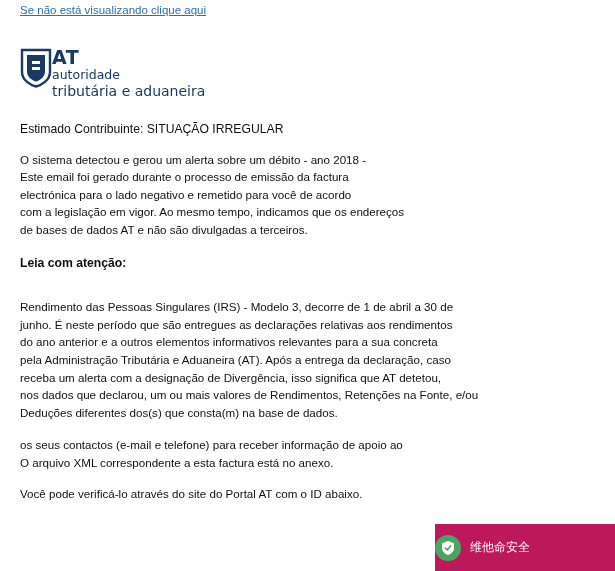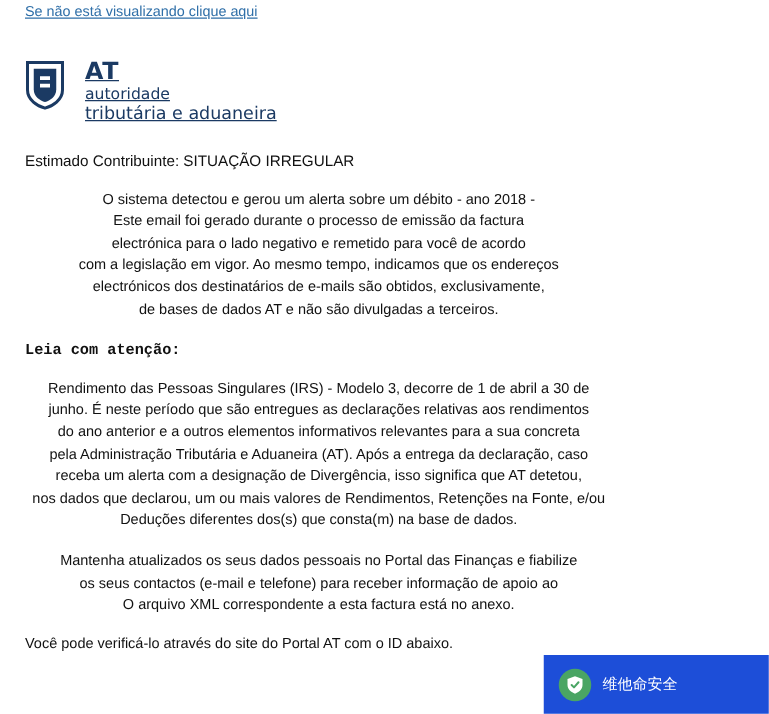--- a/index.html
+++ b/index.html
@@ -35,25 +35,24 @@
   }
   .shield {
     width: 32px;
     height: 40px;
     position: relative;
     flex: 0 0 auto;
   }
   .shield svg { display: block; }
 
   .logo-text {
-    margin-left: 16px;
+    margin-left: 0;
     line-height: 1.18;
     color: #1b3a63;
     font-family: "DejaVu Sans", sans-serif;
-    text-decoration: underline;
   }
   .logo-at {
     font-size: 19px;
     font-weight: bold;
     letter-spacing: 0.5px;
     color: #1b3a63;
     display: block;
     line-height: 1.05;
   }
   .logo-l2 {
@@ -80,43 +79,40 @@
   .bold-head {
     font-weight: normal;
     font-size: 12.2px;
     margin: 0 0 12px 0;
   }
   p.para {
     margin: 0 0 13px 0;
   }
   p.tight {
     margin: 0;
-    text-align: center;
   }
   .section-head {
     font-weight: bold;
     font-size: 12.2px;
-    margin: 4px 0 12px 0;
-    font-family: Liberation Mono, monospace;
+    margin: 4px 0 26px 0;
   }
   .block-gap {
     margin-bottom: 15px;
   }
 
   
   .badge {
     position: absolute;
     right: 0;
     bottom: 0;
     width: 180px;
     height: 47px;
-    background: #1d4ed8;
+    background: #be185d;
     display: flex;
     align-items: center;
-    padding-left: 12px;
     box-sizing: border-box;
   }
   .badge-logo {
     width: 26px;
     height: 26px;
     border-radius: 50%;
     background: #4aa564;
     flex: 0 0 auto;
     position: relative;
     display: flex;
@@ -155,38 +151,36 @@
 
 <div class="content">
 
   <div class="bold-head">Estimado Contribuinte: SITUAÇÃO IRREGULAR</div>
 
   <div class="block-gap">
     <p class="tight">O sistema detectou e gerou um alerta sobre um débito - ano 2018 -</p>
     <p class="tight">Este email foi gerado durante o processo de emissão da factura</p>
     <p class="tight">electrónica para o lado negativo e remetido para você de acordo</p>
     <p class="tight">com a legislação em vigor. Ao mesmo tempo, indicamos que os endereços</p>
-    <p class="tight">electrónicos dos destinatários de e-mails são obtidos, exclusivamente,</p>
     <p class="tight">de bases de dados AT e não são divulgadas a terceiros.</p>
   </div>
 
   <div class="section-head">Leia com atenção:</div>
 
   <div class="block-gap">
     <p class="tight">Rendimento das Pessoas Singulares (IRS) - Modelo 3, decorre de 1 de abril a 30 de</p>
     <p class="tight">junho. É neste período que são entregues as declarações relativas aos rendimentos</p>
     <p class="tight">do ano anterior e a outros elementos informativos relevantes para a sua concreta</p>
     <p class="tight">pela Administração Tributária e Aduaneira (AT). Após a entrega da declaração, caso</p>
     <p class="tight">receba um alerta com a designação de Divergência, isso significa que AT detetou,</p>
     <p class="tight">nos dados que declarou, um ou mais valores de Rendimentos, Retenções na Fonte, e/ou</p>
     <p class="tight">Deduções diferentes dos(s) que consta(m) na base de dados.</p>
   </div>
 
   <div>
-    <p class="tight">Mantenha atualizados os seus dados pessoais no Portal das Finanças e fiabilize</p>
     <p class="tight">os seus contactos (e-mail e telefone) para receber informação de apoio ao</p>
     <p class="tight">O arquivo XML correspondente a esta factura está no anexo.</p>
   </div>
 
   <p class="para" style="margin-top:13px;">Você pode verificá-lo através do site do Portal AT com o ID abaixo.</p>
 
 </div>
 
 <div class="badge">
   <span class="badge-logo">

